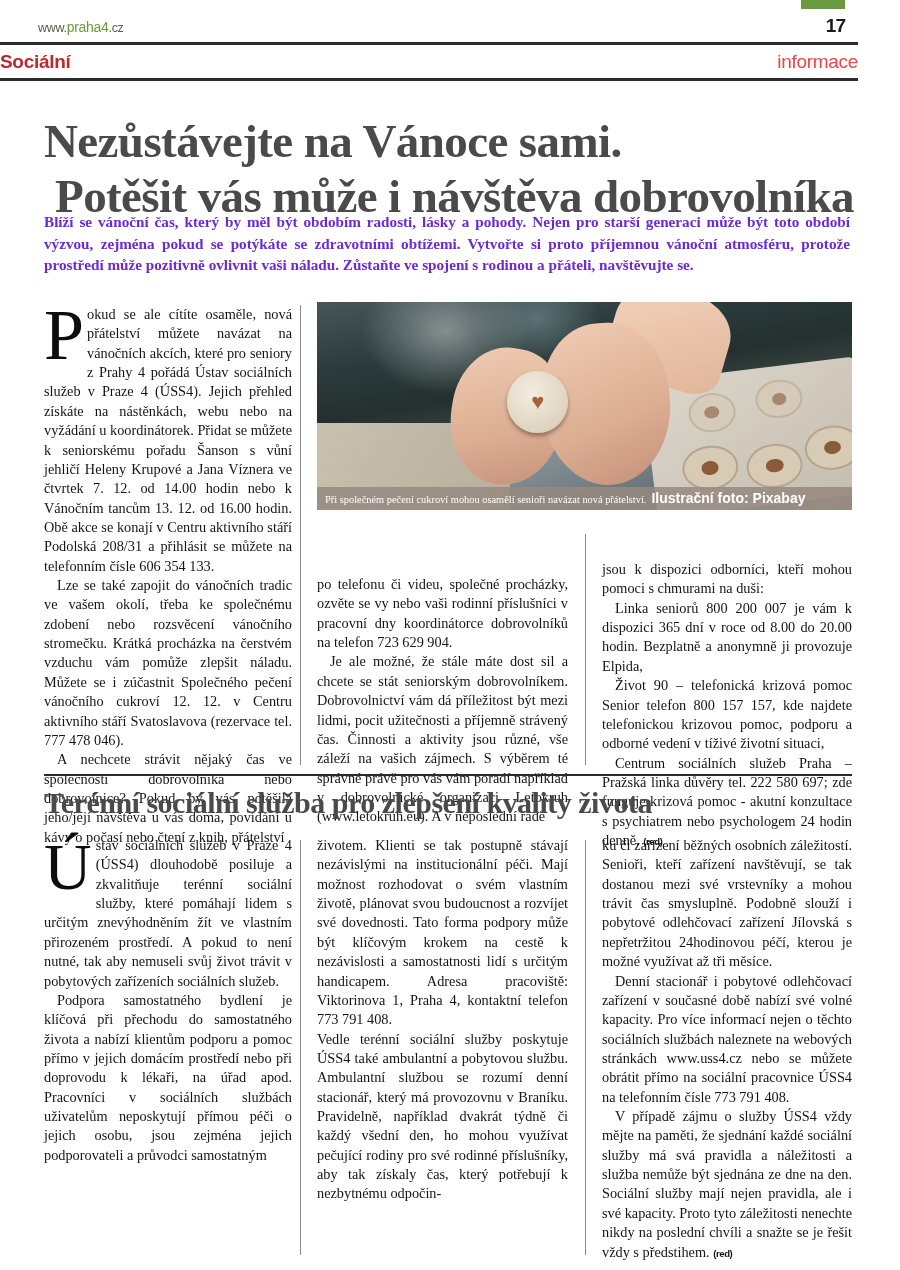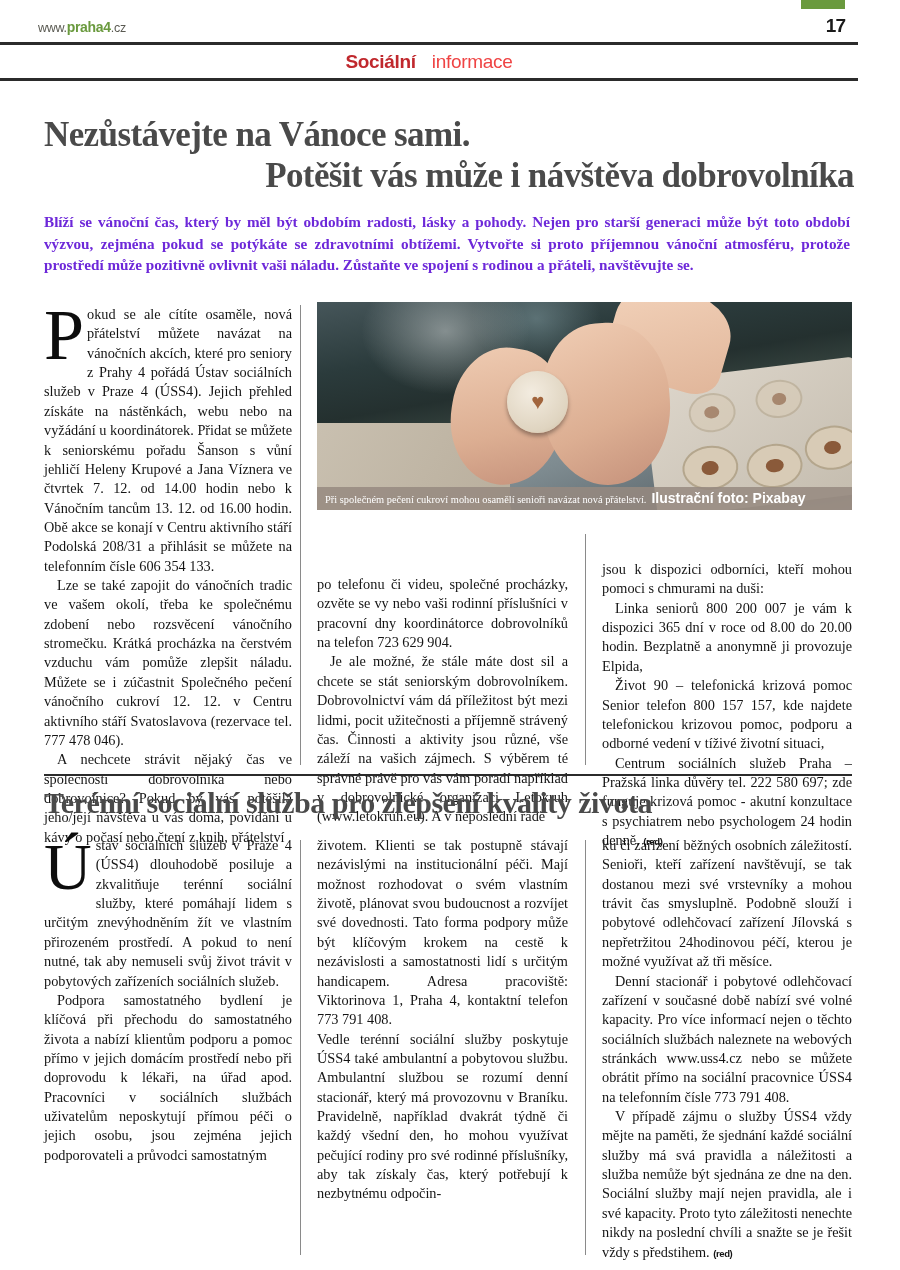--- a/index.html
+++ b/index.html
@@ -36,21 +36,21 @@
     left: 38px;
     top: 19px;
     font-family: "Liberation Sans", sans-serif;
     font-size: 12.5px;
     letter-spacing: -0.3px;
     color: #5a5a52;
     white-space: nowrap;
   }
   .masthead-url .brand {
     color: #6a9a3e;
-    font-weight: bold;
+    font-weight: normal;
     font-size: 14px;
   }
   .masthead-page {
     position: absolute;
     right: 55px;
     top: 15px;
     font-family: "Liberation Sans", sans-serif;
     font-weight: bold;
     font-size: 19px;
     color: #1a1a1a;
@@ -67,21 +67,21 @@
 
   
   .section-banner {
     position: absolute;
     top: 45px;
     left: 0;
     width: 858px;
     height: 33px;
     display: flex;
     align-items: center;
-    justify-content: center;
+    justify-content: space-between;
   }
   .section-banner .sec-strong {
     font-family: "Liberation Sans", sans-serif;
     font-weight: bold;
     font-size: 19px;
     color: #c0282d;
     letter-spacing: -0.3px;
   }
   .section-banner .sec-light {
     font-family: "Liberation Sans", sans-serif;
@@ -100,21 +100,21 @@
   }
 
   
   .a1-headline {
     position: absolute;
     left: 44px;
     top: 114px;
     width: 810px;
     font-family: "Liberation Serif", serif;
     font-weight: bold;
-    font-size: 35px;
+    font-size: 47px;
     line-height: 1.18;
     color: #4a4a4a;
     letter-spacing: -0.6px;
   }
   .a1-headline .l2 { display: block; text-align: right; }
 
   .a1-perex {
     position: absolute;
     left: 44px;
     top: 211px;

